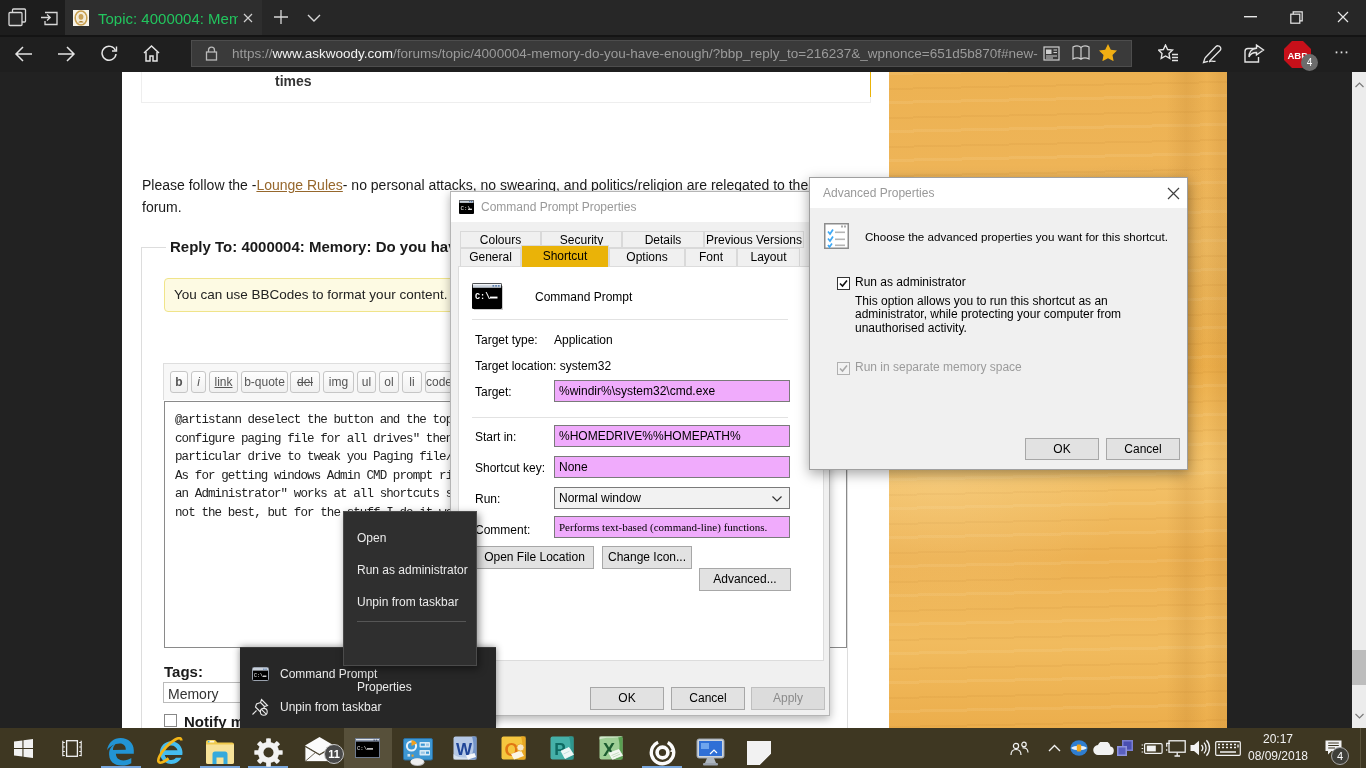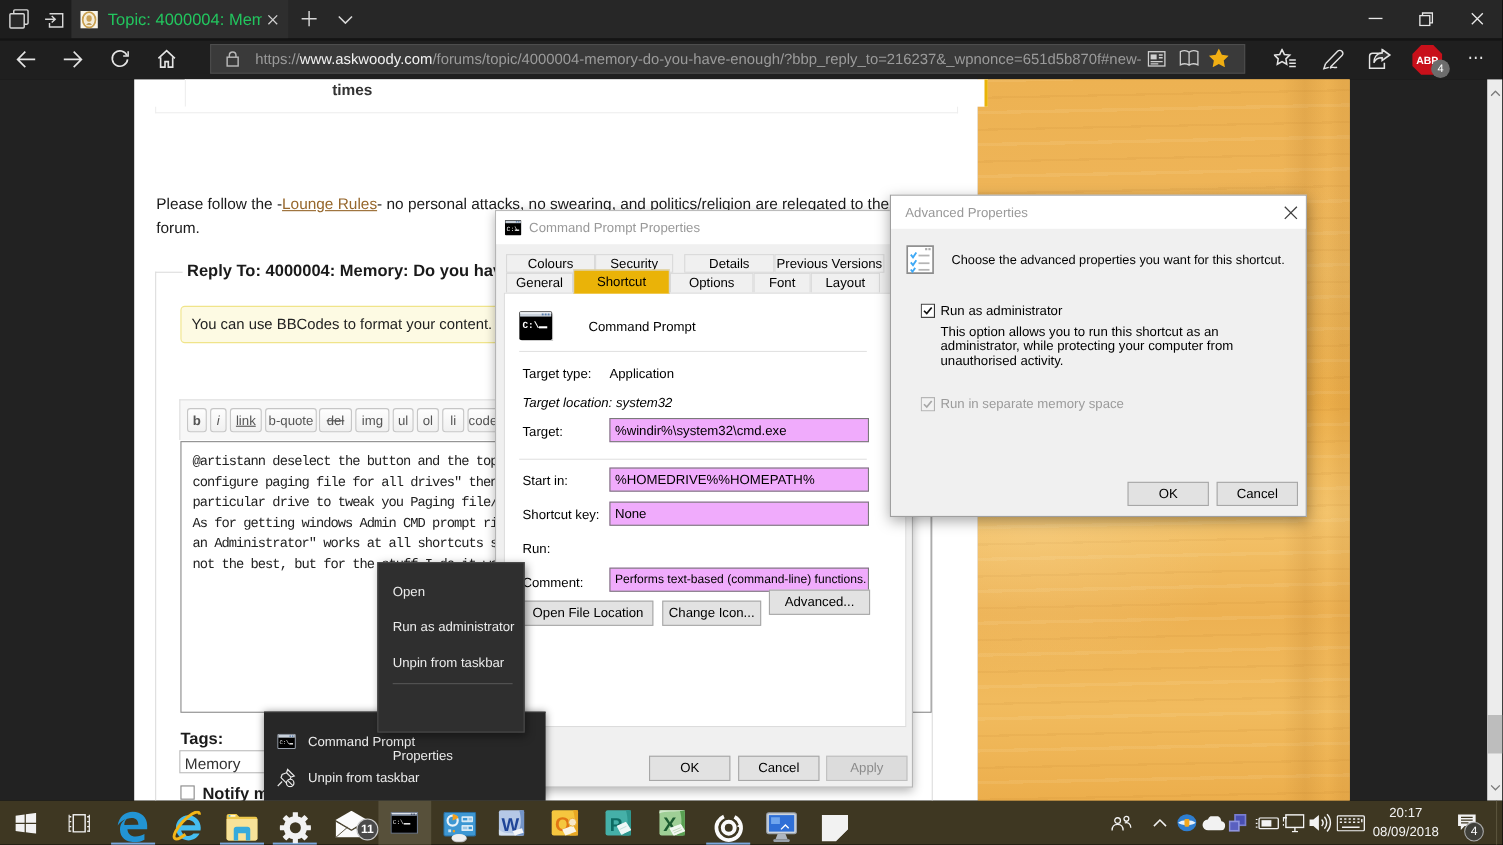--- a/index.html
+++ b/index.html
@@ -24,21 +24,21 @@
   background:
     radial-gradient(220px 160px at 78% 30%, rgba(120,70,10,0.10), rgba(0,0,0,0) 70%),
     radial-gradient(260px 200px at 15% 62%, rgba(255,240,200,0.18), rgba(0,0,0,0) 70%),
     linear-gradient(90deg, rgba(0,0,0,0) 0 82%, rgba(150,90,20,0.12) 88%, rgba(0,0,0,0) 94%, rgba(150,90,20,0.10) 98%),
     repeating-linear-gradient(178.8deg, rgba(255,238,200,0.10) 0 3px, rgba(0,0,0,0) 3px 16px, rgba(165,100,20,0.07) 16px 18px, rgba(0,0,0,0) 18px 29px),
     linear-gradient(180deg,#edb252 0%, #eeb457 14%, #f2bd62 27%, #ecae4a 45%, #f4c46c 60%, #edb152 74%, #f1bb5e 87%, #ecae4c 100%);
   background-color:#eeb455;
 }
 
 .trow { left:141px; width:730px; }
-#row-times { top:0px; height:25px; background:#fff; border-left:1px solid #eee; border-right:3px solid #eab308;margin-left:27px; }
+#row-times { top:0px; height:25px; background:#fff; border-left:1px solid #eee; border-right:1px solid #eab308; }
 #row-sep { top:25px; height:6px; background:#fff; border-bottom:1px solid #eee; border-left:1px solid #eee; border-right:1px solid #eee;}
 #row-author { top:31px; height:34px; background:#f5f5f5; border:1px solid #eee; }
 .pbold { font-weight:bold; color:#333; font-size:14px; }
 #para { left:142px; top:103px; width:690px; font-size:14px; color:#1a1a1a; line-height:21.5px; }
 #para a { color:#96672c; text-decoration:underline; }
 #formbox { left:141px; top:175px; width:707px; height:481px; border:1px solid #ddd; border-bottom:none; }
 #reply-h { left:166px; top:166px; background:#fff; padding:0 4px; font-size:15px; font-weight:bold; color:#1a1a1a; white-space:nowrap; }
 #notice { left:164px; top:206px; width:683px; height:34px; background:#fdfae3; border:1px solid #f0e48a; border-radius:4px; }
 #notice span { position:absolute; left:9px; top:8px; font-size:13.5px; color:#222; }
 #tbar { left:163px; top:291px; width:684px; height:37px; background:#f7f7f7; border:1px solid #dedede; border-bottom:none; }
@@ -216,21 +216,21 @@
       <rect x="0.5" y="0.5" width="14" height="2.4" fill="#c8d0da"></rect>
     <rect x="10" y="1" width="1.2" height="1.2" fill="#5b7fae"></rect>
       <rect x="12" y="1" width="1.2" height="1.2" fill="#5b7fae"></rect>
     <text x="1.5" y="9.8" font-size="5.8" fill="#fff" font-family="Liberation Mono">C:\</text>
       <rect x="9" y="8.7" width="4" height="1.1" fill="#fff"></rect>
   </svg>
   <div class="titletxt">Command Prompt Properties</div>
 
   <div class="abs" style="left:9px;top:39px;width:344px;height:17px;"></div>
   <div class="tabu" style="left:9px;top:39px;width:81px;">Colours</div>
-  <div class="tabu" style="left:90px;top:39px;width:71px;">Security</div>
+  <div class="tabu" style="left:90px;top:39px;width:81px;">Security</div>
   <div class="tabu" style="left:171px;top:39px;width:82px;">Details</div>
   <div class="tabu" style="left:253px;top:39px;width:100px;">Previous Versions</div>
   <div class="tabu" style="left:9px;top:56px;width:61px;height:19px;">General</div>
   <div class="tabu sel" style="left:70px;top:53px;width:88px;height:22px;">Shortcut</div>
   <div class="tabu" style="left:158px;top:56px;width:76px;height:19px;">Options</div>
   <div class="tabu" style="left:234px;top:56px;width:52px;height:19px;">Font</div>
   <div class="tabu" style="left:286px;top:56px;width:63px;height:19px;">Layout</div>
   <div class="abs" style="left:7px;top:74px;width:366px;height:395px;background:#fff;border:1px solid #dcdcdc;"></div>
   <div class="abs" style="left:71px;top:74px;width:86px;height:2px;background:#fff;"></div>
 
@@ -242,34 +242,39 @@
       <rect x="23.2" y="2" width="1.7" height="1.7" fill="#5b7fae"></rect>
       <rect x="25.9" y="2" width="1.7" height="1.7" fill="#5b7fae"></rect>
     <text x="3" y="15.5" font-size="8.5" fill="#fff" font-family="Liberation Mono" font-weight="bold">C:\</text>
       <rect x="18" y="13.6" width="7.5" height="1.9" fill="#fff"></rect>
     <path d="M2 26 L30 26 L30 3 L31 3 L31 27 L2 27 Z" fill="#9a9a9a" opacity="0.5"></path>
   </svg>
   <div class="w-label" style="left:84px;top:98px;">Command Prompt</div>
   <div class="abs" style="left:21px;top:127px;width:316px;height:1px;background:#e2e2e2;"></div>
   <div class="w-label" style="left:24px;top:141px;">Target type:</div>
   <div class="w-label" style="left:103px;top:141px;">Application</div>
-  <div class="w-label" style="left:24px;top:167px;font-style:italic;">Target location: system32</div>
+  <div class="w-label" style="left:24px;top:167px;">Target location: system32</div>
   <div class="w-label" style="left:24px;top:193px;">Target:</div>
   <div class="w-edit" style="left:103px;top:188px;width:236px;">%windir%\system32\cmd.exe</div>
   <div class="abs" style="left:21px;top:225px;width:316px;height:1px;background:#e2e2e2;"></div>
   <div class="w-label" style="left:24px;top:238px;">Start in:</div>
   <div class="w-edit" style="left:103px;top:233px;width:236px;">%HOMEDRIVE%%HOMEPATH%</div>
   <div class="w-label" style="left:24px;top:269px;">Shortcut key:</div>
   <div class="w-edit" style="left:103px;top:264px;width:236px;">None</div>
   <div class="w-label" style="left:24px;top:300px;">Run:</div>
+  <div class="w-edit" style="left:103px;top:295px;width:236px;background:#f2f2f2;">Normal window
+    <svg style="position:absolute;right:7px;top:8px;" width="10" height="6" viewBox="0 0 10 6" fill="none" stroke="#333" stroke-width="1.2">
+        <path d="M0.5 0.5 L5 5 L9.5 0.5"></path>
+      </svg>
+  </div>
   <div class="w-label" style="left:24px;top:331px;">Comment:</div>
-  <div class="w-edit" style="left:103px;top:324px;width:236px;font-size:11px;">Performs text-based (command-line) functions.</div>
+  <div class="w-edit" style="left:103px;top:324px;width:236px;font-size:11px;font-family:Liberation Serif, serif;">Performs text-based (command-line) functions.</div>
   <div class="w-btn" style="left:24px;top:354px;width:119px;height:23px;line-height:21px;">Open File Location</div>
   <div class="w-btn" style="left:151px;top:354px;width:90px;height:23px;line-height:21px;">Change Icon...</div>
-  <div class="w-btn" style="left:248px;top:344px;width:92px;height:23px;line-height:21px;">Advanced...</div>
+  <div class="w-btn" style="left:248px;top:376px;width:92px;height:23px;line-height:21px;">Advanced...</div>
 
   <div class="w-btn" style="left:139px;top:495px;width:74px;height:23px;line-height:21px;">OK</div>
   <div class="w-btn" style="left:220px;top:495px;width:74px;height:23px;line-height:21px;">Cancel</div>
   <div class="w-btn" style="left:300px;top:495px;width:74px;height:23px;line-height:21px;background:#dcdcdc;border-color:#bfbfbf;color:#8b8b8b;">Apply</div>
 </div>
 
 <div class="abs dlg" id="adv" style="left:809px;top:177px;width:379px;height:293px;border:1px solid #9f9f9f;box-shadow:0 4px 12px rgba(0,0,0,0.35);">
   <div class="titlebar"></div>
   <div class="titletxt" style="left:13px;">Advanced Properties</div>
   <svg class="abs" style="left:357px;top:9px;" width="13" height="13" viewBox="0 0 13 13" stroke="#404040" stroke-width="1.2">

